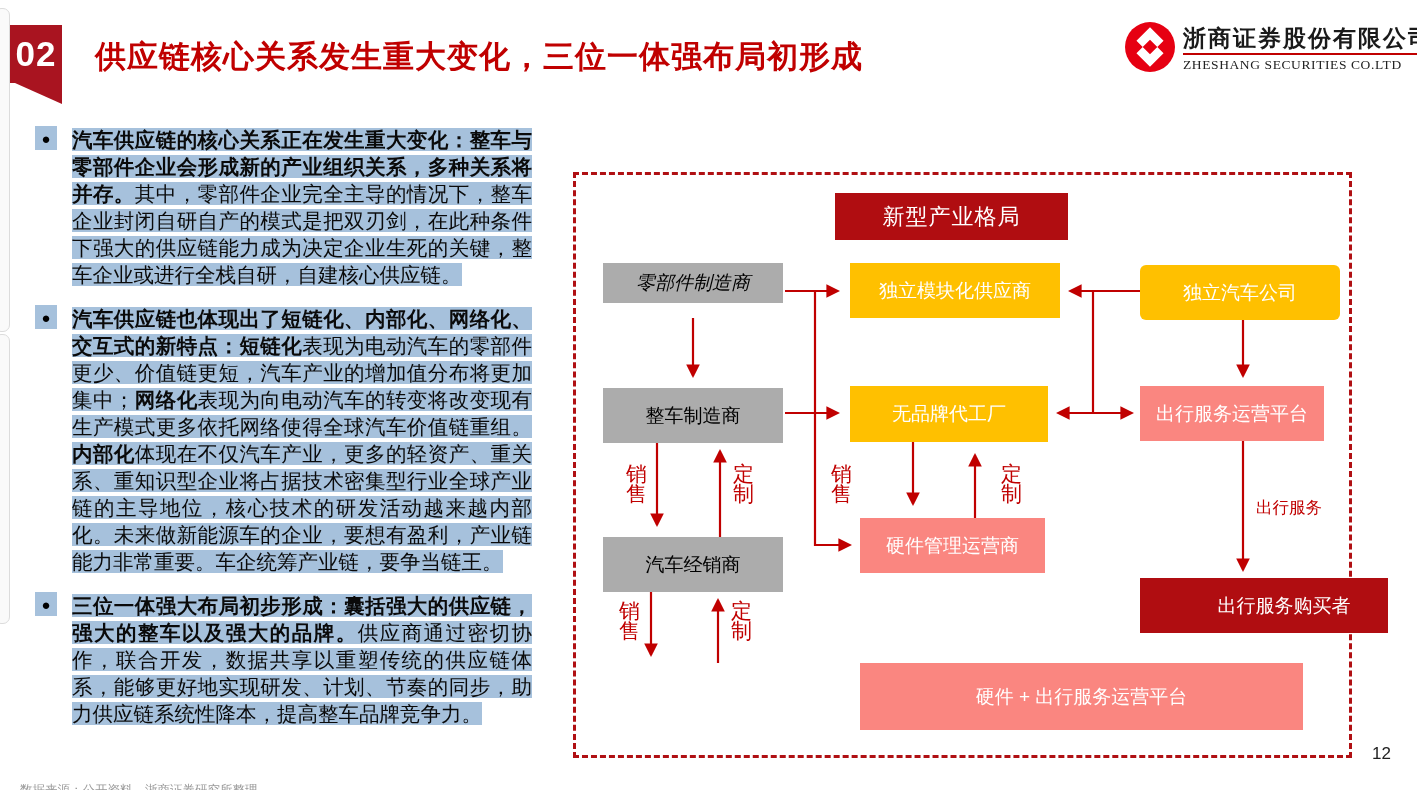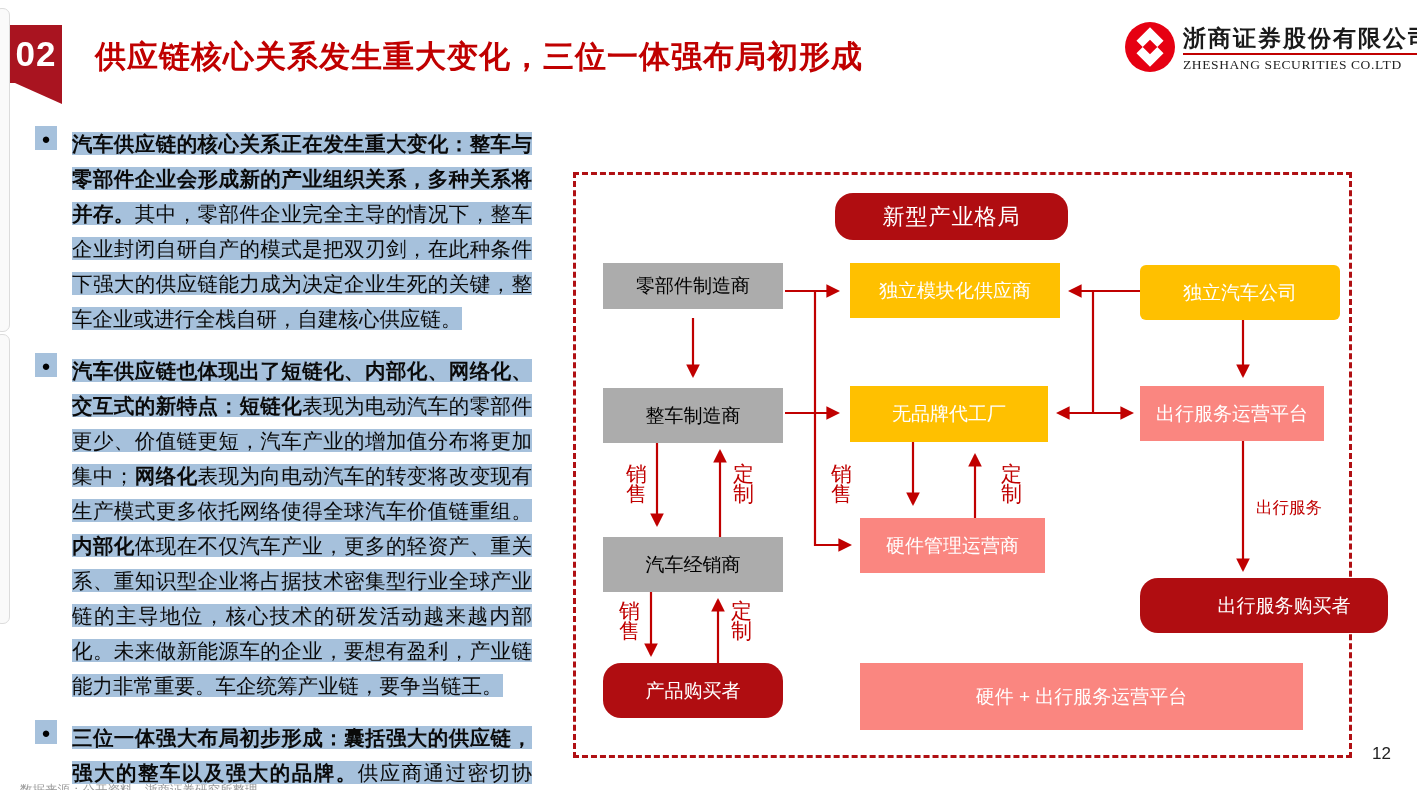--- a/index.html
+++ b/index.html
@@ -27,35 +27,35 @@
            letter-spacing:2px;white-space:nowrap;line-height:26px;}
   .logo-rule{height:2px;background:#C00000;margin:1px 0 2px 0;}
   .logo-en{font-family:"Liberation Serif",serif;font-size:13.5px;color:#222;
            letter-spacing:0.6px;white-space:nowrap;}
 
   
   .bullets{position:absolute;left:35px;top:126px;width:499px;}
   .bullet{display:flex;margin-bottom:17px;}
   .dot{flex:0 0 22px;margin-right:15px;font-size:15px;line-height:26px;color:#000;
        text-align:center;height:24px;}
-  .btext{margin:0;width:460px;font-size:20.5px;line-height:35px;color:#0a0a0a;
+  .btext{margin:0;width:460px;font-size:20.5px;line-height:27px;color:#0a0a0a;
          text-align:justify;}
   .hl{background:#A6C1DC;}
   .b{font-weight:700;}
 
   
   .fig-caption{position:absolute;left:570px;top:128px;font-size:17px;color:#C00000;}
   .fig-frame{position:absolute;left:573px;top:172px;width:773px;height:580px;
              border:3px dashed #B01013;}
   .node{position:absolute;display:flex;align-items:center;justify-content:center;
         font-size:19px;text-align:center;}
   .gray{background:#ACACAC;color:#000;}
   .gold{background:#FFC000;color:#fff;}
   .pink{background:#FA8680;color:#fff;}
-  .dred{background:#B00D11;color:#fff;border-radius:18px;}
+  .dred{background:#B00D11;color:#fff;}
   .header-box{font-size:22px;letter-spacing:1px;}
 
   svg.connectors{position:absolute;left:0;top:0;pointer-events:none;}
   .vlabel{position:absolute;width:20px;font-size:21px;line-height:20px;color:#C00000;
           word-break:break-all;text-align:center;}
   .hlabel{position:absolute;font-size:16.5px;color:#C00000;white-space:nowrap;}
 
   .page-num{position:absolute;left:1372px;top:744px;font-size:17px;color:#222;}
   .source-note{position:absolute;left:20px;top:782px;font-size:12.5px;color:#9a9a9a;
                white-space:nowrap;}
@@ -100,24 +100,23 @@
       <div class="bullet">
         <span class="dot hl">●</span>
         <p class="btext"><span class="hl b">三位一体强大布局初步形成：囊括强大的供应链，强大的整车以及强大的品牌。</span><span class="hl">供应商通过密切协作，联合开发，数据共享以重塑传统的供应链体系，能够更好地实现研发、计划、节奏的同步，助力供应链系统性降本，提高整车品牌竞争力。</span></p>
       </div>
     </div>
 
   <div class="fig-frame"></div>
 
   <div class="node dred header-box" style="left:835px;top:193px;width:233px;height:47px;">新型产业格局</div>
 
-  <div class="node gray" style="left:603px;top:263px;width:180px;height:46px;">零部件制造商</div>
+  <div class="node gray" style="left:603px;top:263px;width:180px;height:40px;font-style:italic;">零部件制造商</div>
   <div class="node gray" style="left:603px;top:388px;width:180px;height:55px;">整车制造商</div>
   <div class="node gray" style="left:603px;top:537px;width:180px;height:55px;">汽车经销商</div>
-  <div class="node dred" style="left:603px;top:663px;width:180px;height:55px;">产品购买者</div>
 
   <div class="node gold" style="left:850px;top:263px;width:210px;height:55px;">独立模块化供应商</div>
   <div class="node gold" style="left:850px;top:386px;width:198px;height:56px;">无品牌代工厂</div>
   <div class="node pink" style="left:860px;top:518px;width:185px;height:55px;">硬件管理运营商</div>
   <div class="node pink" style="left:860px;top:663px;width:443px;height:67px;">硬件 + 出行服务运营平台</div>
 
   <div class="node gold" style="left:1140px;top:265px;width:200px;height:55px;border-radius:6px;">独立汽车公司</div>
   <div class="node pink" style="left:1140px;top:386px;width:184px;height:55px;">出行服务运营平台</div>
   <div class="node dred" style="left:1140px;top:578px;width:208px;height:55px;padding-left:40px;">出行服务购买者</div>
 

